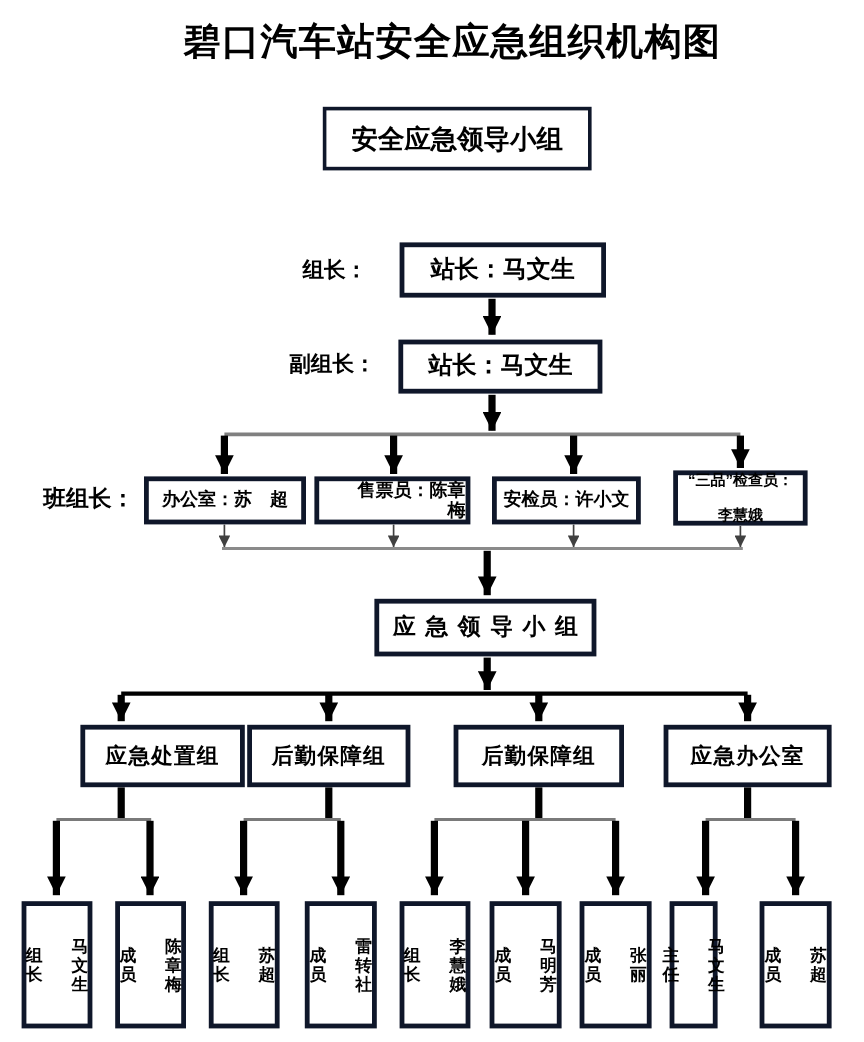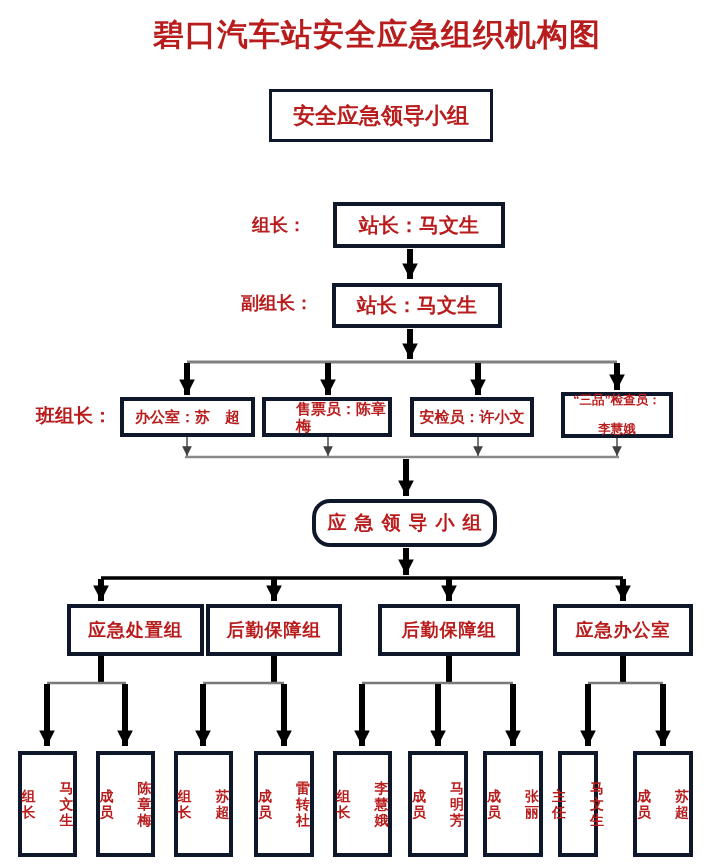--- a/index.html
+++ b/index.html
@@ -1,34 +1,34 @@
 <!DOCTYPE html>
 <html><head>
 <meta charset="utf-8">
 <style>
   html,body{margin:0;padding:0;background:#ffffff;}
   #page{
     position:relative;width:720px;height:868px;background:#ffffff;overflow:hidden;
-    font-family:"Liberation Sans","DejaVu Sans",sans-serif;color:#b91c1c;
+    font-family:"Liberation Sans","DejaVu Sans",sans-serif;color:#000000;
   }
   #connectors{position:absolute;left:0;top:0;pointer-events:none;}
   .title{
     position:absolute;top:14px;left:0;width:720px;box-sizing:border-box;
     padding-left:34px;text-align:center;font-size:31px;font-weight:bold;letter-spacing:1px;
   }
   .box{
     position:absolute;box-sizing:border-box;border:4px solid #0f172a;background:#fff;
     display:flex;align-items:center;justify-content:center;
-    font-weight:bold;text-align:left;line-height:1.15;
+    font-weight:bold;text-align:right;line-height:1.15;
   }
   .lead-box{border-width:3px;font-size:22px;}
   .chief-box{font-size:20px;}
   .foreman-box{font-size:15px;}
   .foreman-box.two-line{flex-direction:column;font-size:12.5px;line-height:1.35;gap:12px;}
-  .center-box{font-size:19px;letter-spacing:8px;padding-left:8px;border-radius:18px;}
+  .center-box{font-size:19px;letter-spacing:8px;padding-left:8px;}
   .group-box{font-size:18px;letter-spacing:1px;}
   .member-box{flex-direction:row;gap:24px;font-size:14px;width:59px;height:106px;top:751px;}
   .side-label{position:absolute;font-weight:bold;white-space:nowrap;}
   .lbl-leader{font-size:18px;left:252px;top:213px;text-align:center;}
   .lbl-deputy{font-size:18px;left:241px;top:291px;}
   .lbl-foreman{font-size:19px;left:36px;top:403px;}
 </style>
 </head>
 <body>
 

